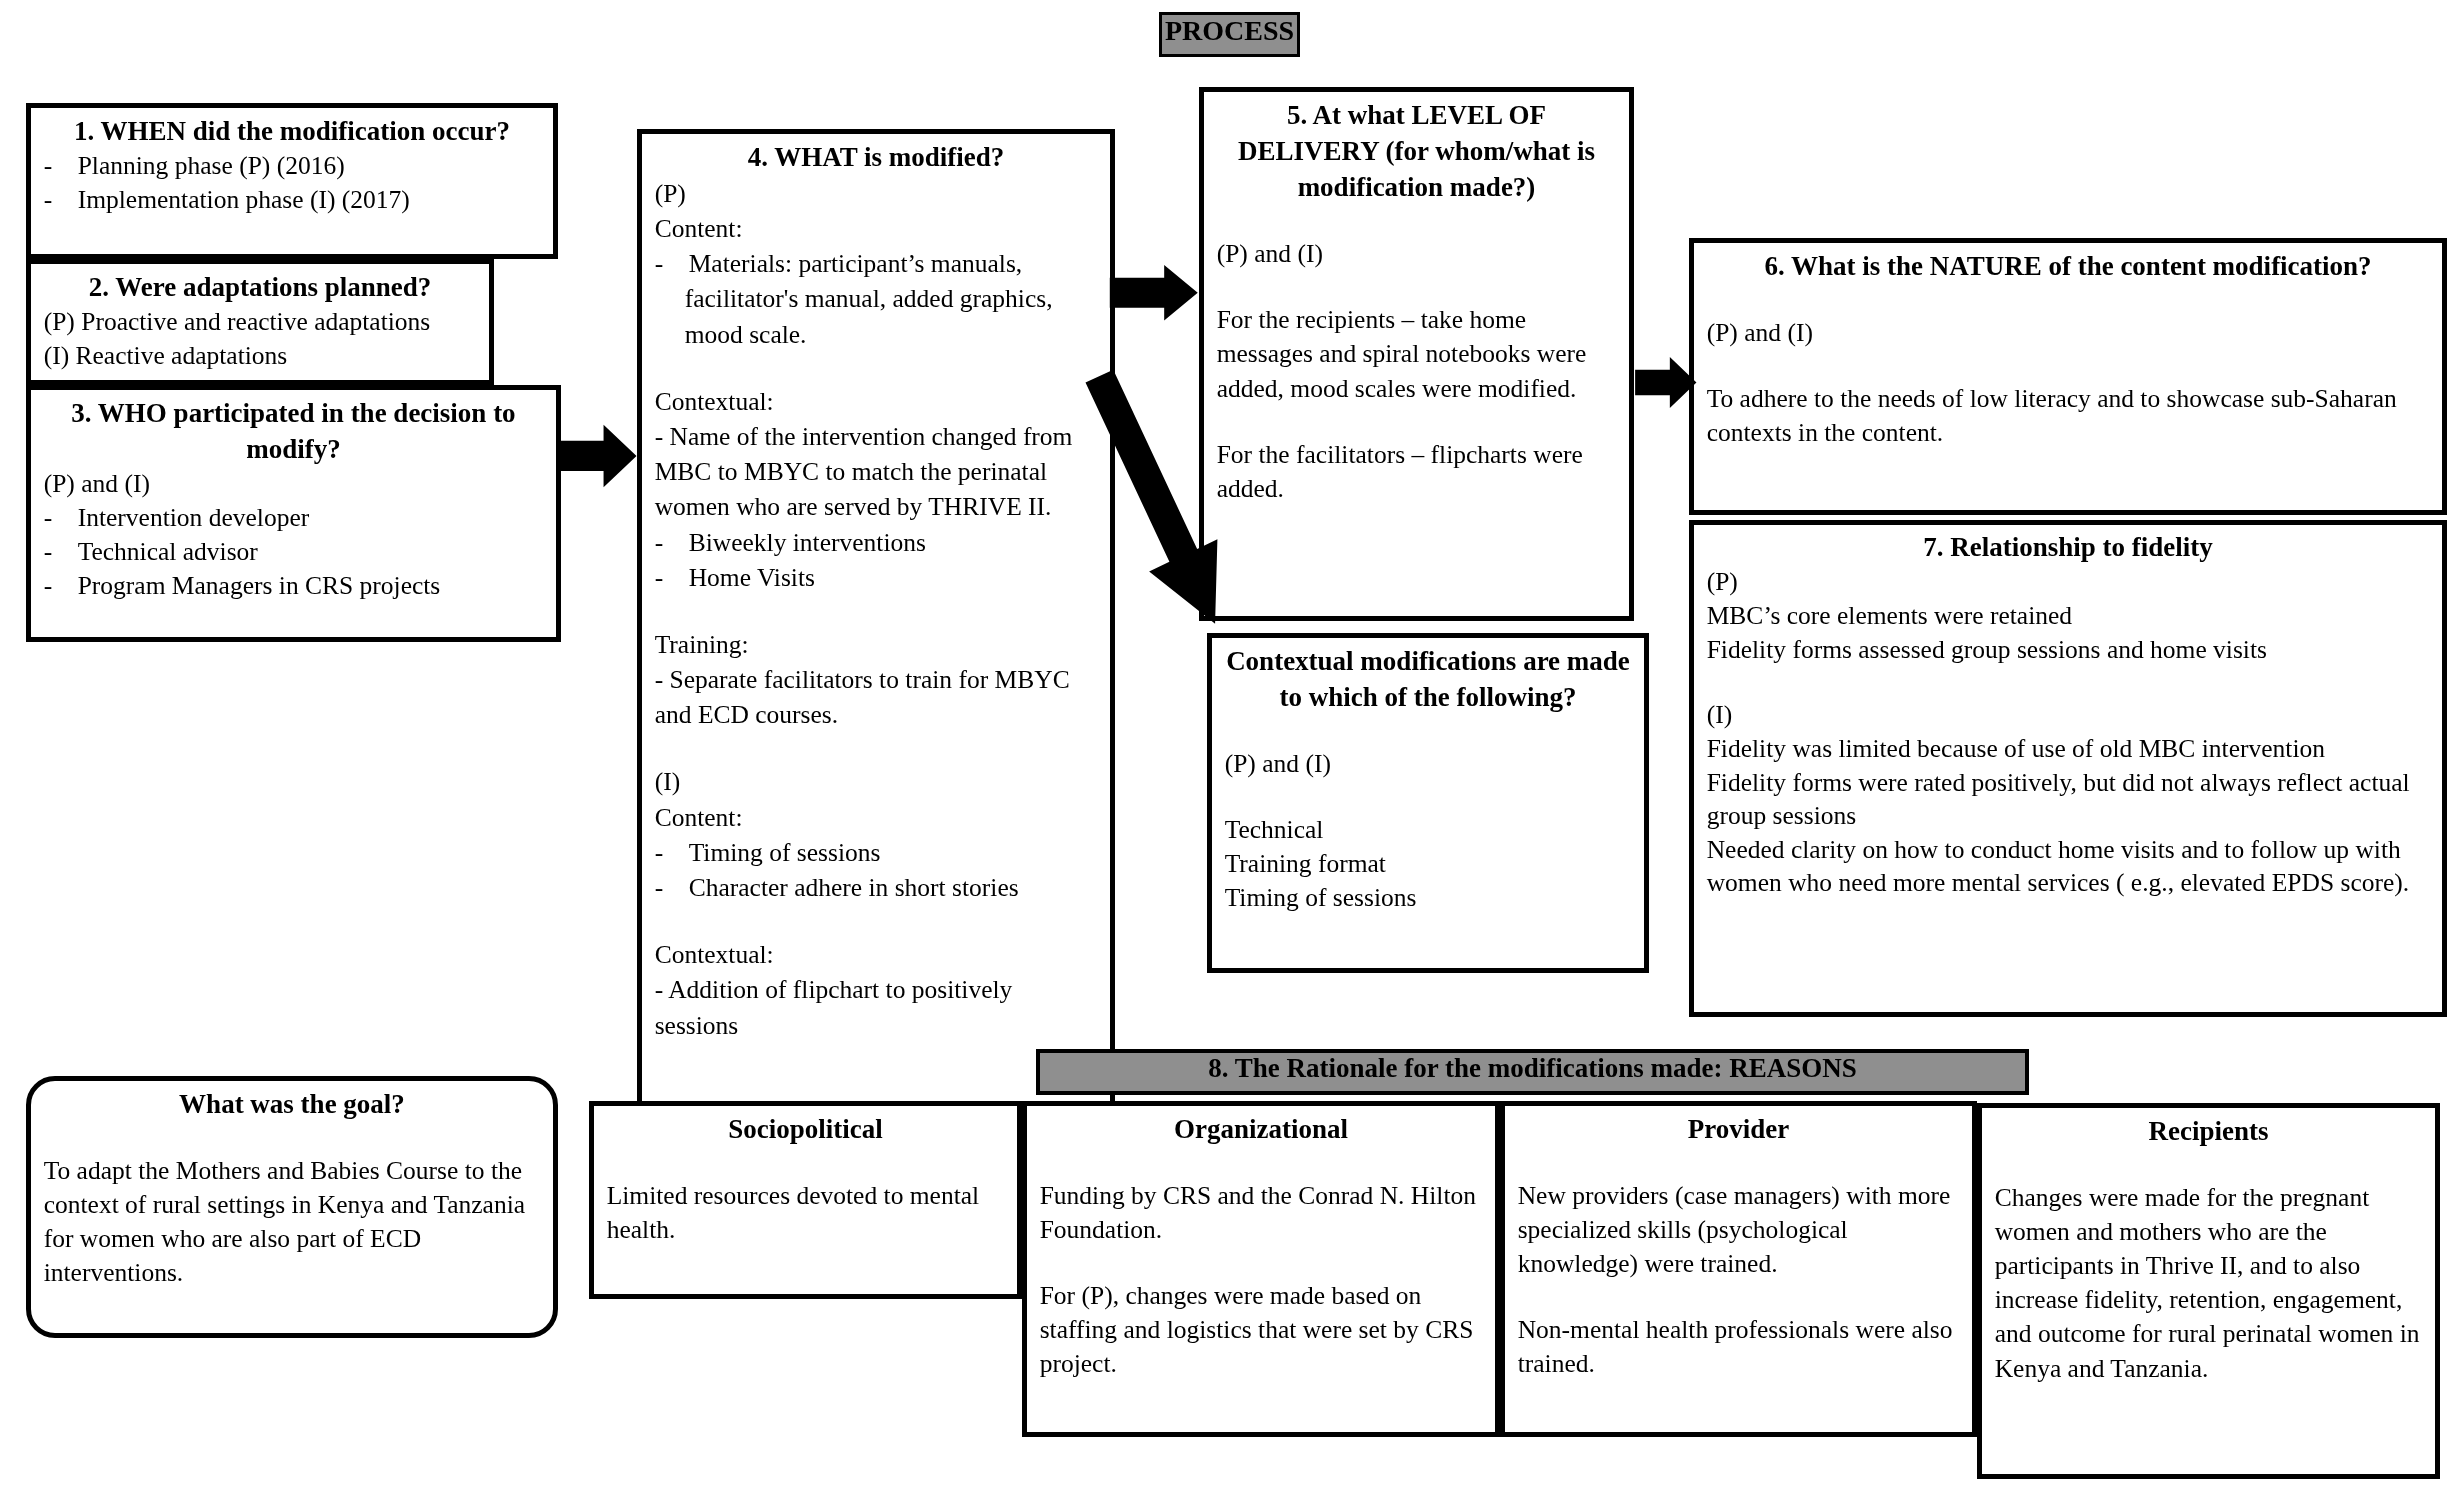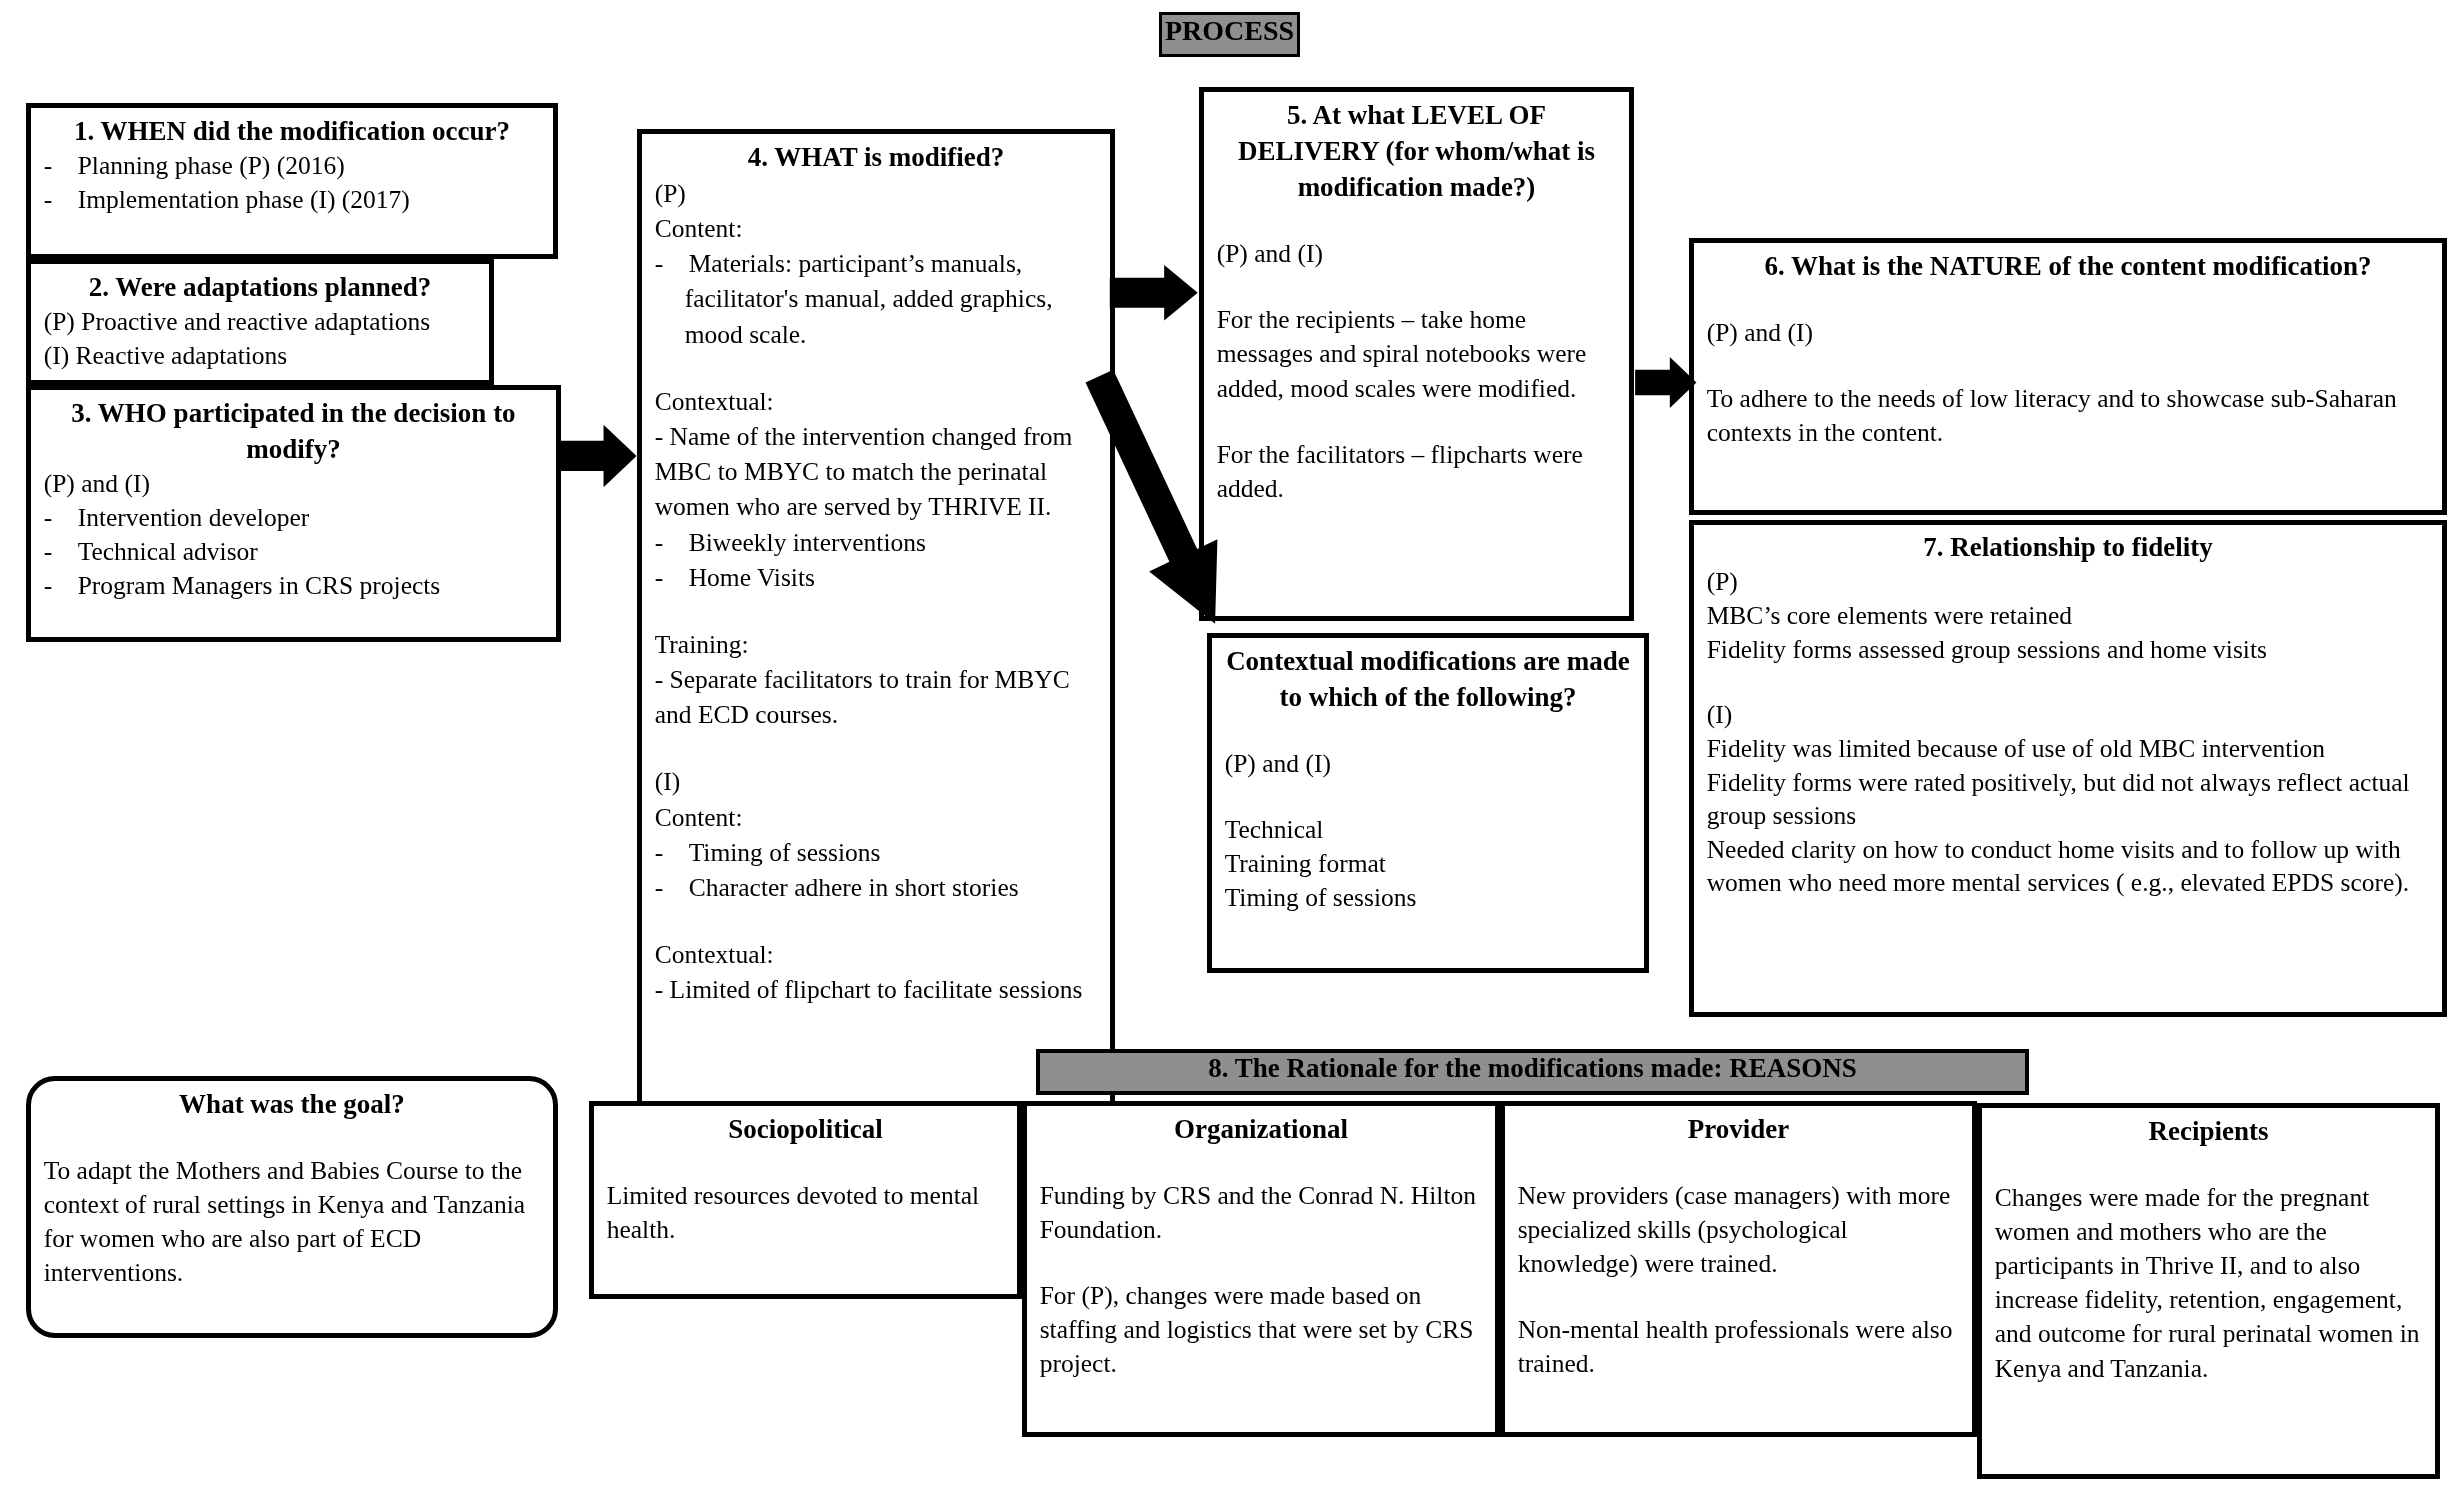--- a/index.html
+++ b/index.html
@@ -68,21 +68,21 @@
     <p>- Name of the intervention changed from MBC to MBYC to match the perinatal women who are served by THRIVE II.</p>
     <p class="hang">- Biweekly interventions</p>
     <p class="hang">- Home Visits</p>
     <p class="mt">Training:</p>
     <p>- Separate facilitators to train for MBYC and ECD courses.</p>
     <p class="mt">(I)</p>
     <p>Content:</p>
     <p class="hang">- Timing of sessions</p>
     <p class="hang">- Character adhere in short stories</p>
     <p class="mt">Contextual:</p>
-    <p>- Limited of flipchart to facilitate sessions</p>
+    <p>- Addition of flipchart to positively sessions</p>
   </div>
 
   <div id="box5" class="box">
     <p class="title">5. At what LEVEL OF DELIVERY (for whom/what is modification made?)</p>
     <p class="mt">(P) and (I)</p>
     <p class="mt">For the recipients – take home messages and spiral notebooks were added, mood scales were modified.</p>
     <p class="mt">For the facilitators – flipcharts were added.</p>
   </div>
 
   <div id="ctxbox" class="box">

